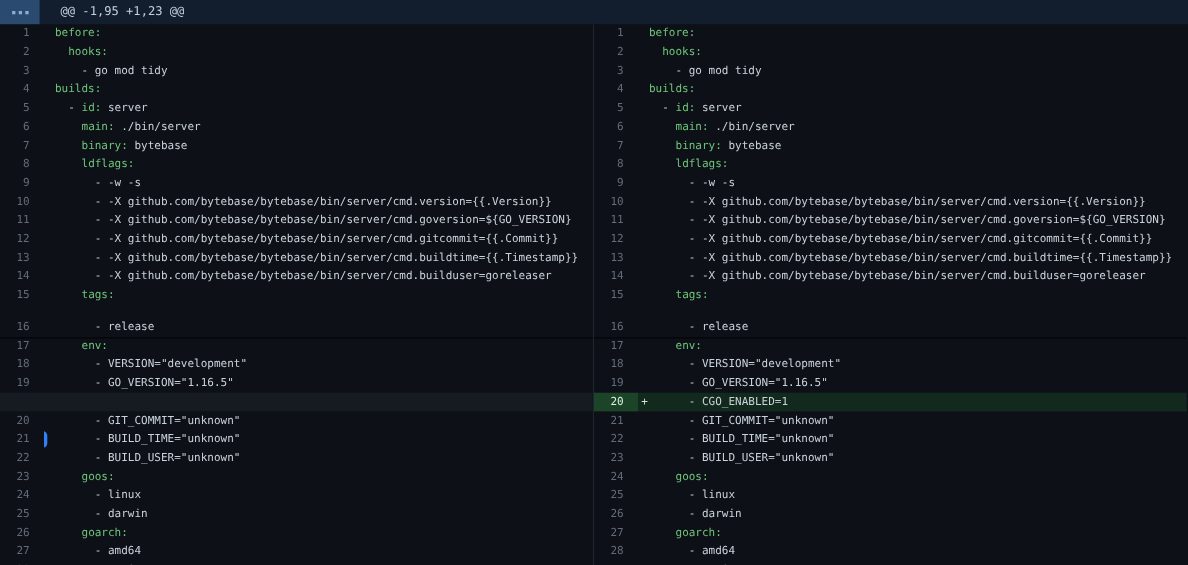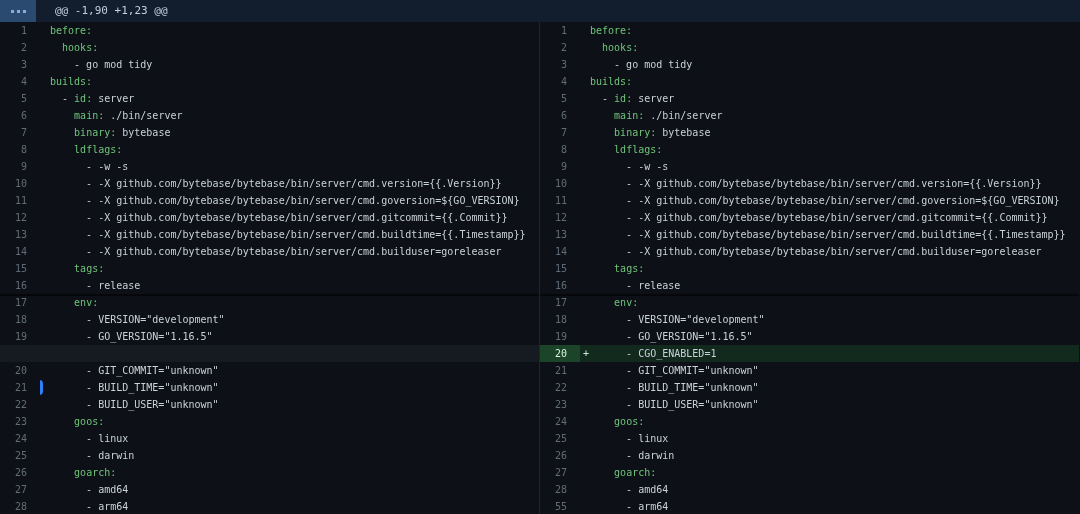--- a/index.html
+++ b/index.html
@@ -46,21 +46,21 @@
   }
   .code {
     flex: 1; position: relative;
     padding-left: 10px;
     white-space: pre; overflow: hidden;
     color: #c9d1d9;
   }
   .key { color: #6fc47a; }
 
   .row.empty { background: #161b22; }
-  .row.section-end { box-shadow: 0 2px 0 rgba(0,0,0,0.55); }
+  .row.section-end { box-shadow: 0 2px 0 rgba(0,0,0,0.55); margin-top: 12px; }
 
   .row.added .gutter { background: #1c4428; color: #d8f2dd; }
   .row.added .code { background: #112a1d; }
   .marker {
     position: absolute; left: 3px; top: 0;
     color: #cbe9cf;
   }
   .add-btn {
     position: absolute; left: -12px; top: 1px;
     width: 15px; height: 15px;
@@ -74,21 +74,21 @@
 </head>
 <body>
 
 <div class="diff-wrap">
   <div class="hunk-bar">
     <div class="expand-btn">
       <span class="dot"></span>
       <span class="dot"></span>
       <span class="dot"></span>
     </div>
-    <div class="hunk-text">@@ -1,90 +1,23 @@</div>
+    <div class="hunk-text">@@ -1,95 +1,23 @@</div>
   </div>
   <div class="panes">
     <div class="pane left" id="pane-left">
         <div class="row">
           <div class="gutter">1</div>
           <div class="code"><span class="key">before:</span></div>
         </div>
         <div class="row">
           <div class="gutter">2</div>
           <div class="code">  <span class="key">hooks:</span></div>

